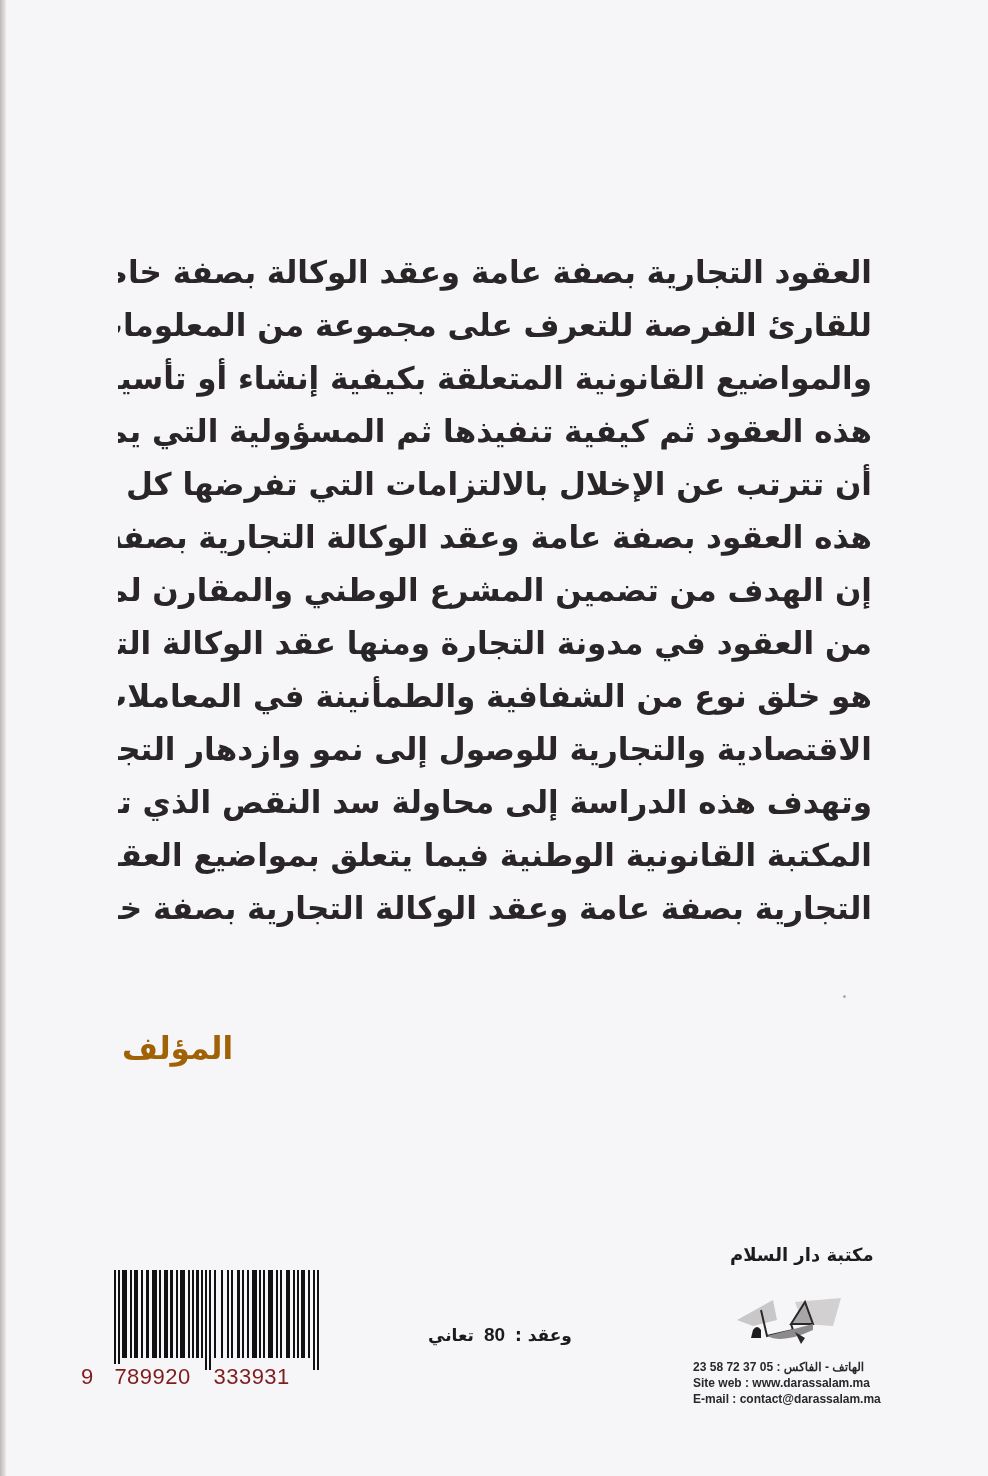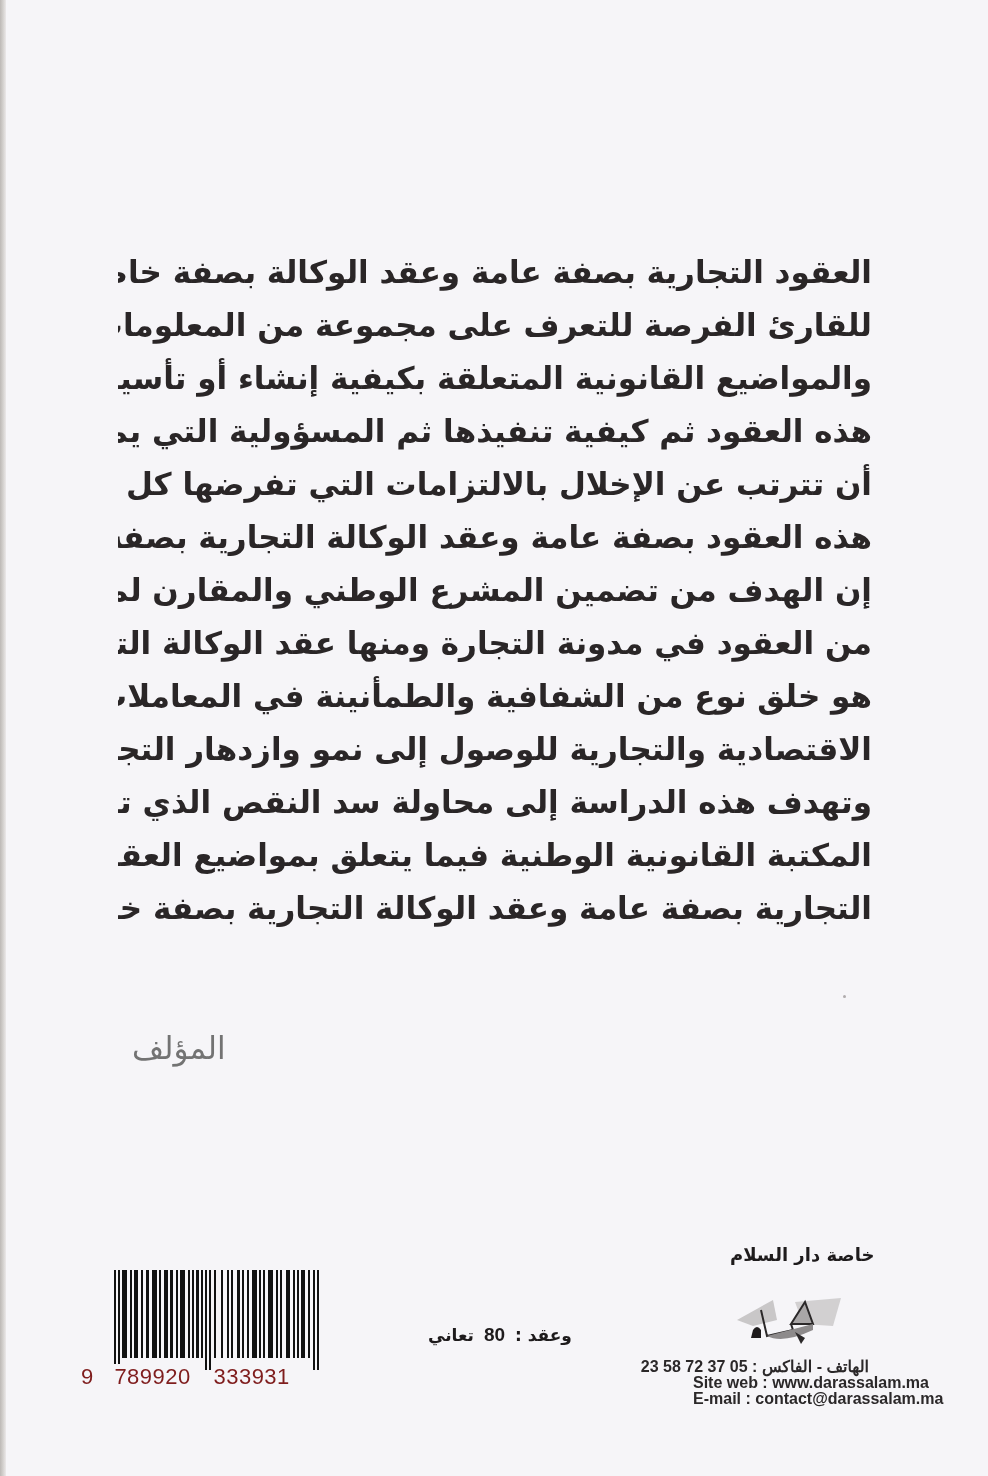--- a/index.html
+++ b/index.html
@@ -49,26 +49,26 @@
     .dot {
       position: absolute;
       left: 843px;
       top: 995px;
       width: 3px; height: 3px;
       background: #b0acad;
       border-radius: 50%;
     }
     .author {
       position: absolute;
-      left: 132px;
+      left: 122px;
       top: 1030px;
       direction: rtl;
       font-size: 31px;
-      font-weight: normal;
-      color: #737373;
+      font-weight: bold;
+      color: #a16207;
     }
     .barcode {
       position: absolute;
       left: 110px;
       top: 1270px;
       width: 225px;
       height: 120px;
     }
     .barcode svg { display: block; }
     .isbn {
@@ -115,21 +115,21 @@
       top: 1290px;
       width: 112px;
       height: 58px;
     }
     .contact {
       position: absolute;
       left: 693px;
       top: 1359px;
       font-family: "Liberation Sans", sans-serif;
       font-weight: bold;
-      font-size: 16px;
+      font-size: 12px;
       line-height: 16px;
       color: #2b2829;
       white-space: nowrap;
     }
     .contact .phone-row {
       direction: rtl;
       text-align: left;
       width: 176px;
     }
   </style>
@@ -208,21 +208,21 @@
   <span style="margin-left:10px">789920</span>
   <span style="margin-left:12px">333931</span>
 </div>
 
 <div class="price">
   <span>وعقد :</span>
   <span class="num">80</span>
   <span>تعاني</span>
 </div>
 
-<div class="publisher-name">خاصة دار السلام</div>
+<div class="publisher-name">مكتبة دار السلام</div>
 
 <div class="publisher-logo">
   <svg width="112" height="58" viewBox="0 0 112 58">
     <path d="M4 30 L40 10 L44 30 L20 36 Z" fill="#c9c7c8"></path>
     <path d="M62 12 L108 8 L100 36 L70 34 Z" fill="#d2d0d1"></path>
     <path d="M28 20 L34 46 L60 40 L58 34" fill="none" stroke="#2b2829" stroke-width="2"></path>
     <path d="M58 34 L72 12 L80 34 Z" fill="#a9a6a7" stroke="#2b2829" stroke-width="2"></path>
     <path d="M34 46 Q50 54 80 40 L80 34" fill="#8d8a8b"></path>
     <path d="M20 40 Q24 34 28 40 L28 48 L18 48 Z" fill="#1e1b1c"></path>
     <path d="M62 42 L72 48 L68 54 Z" fill="#2b2829"></path>

